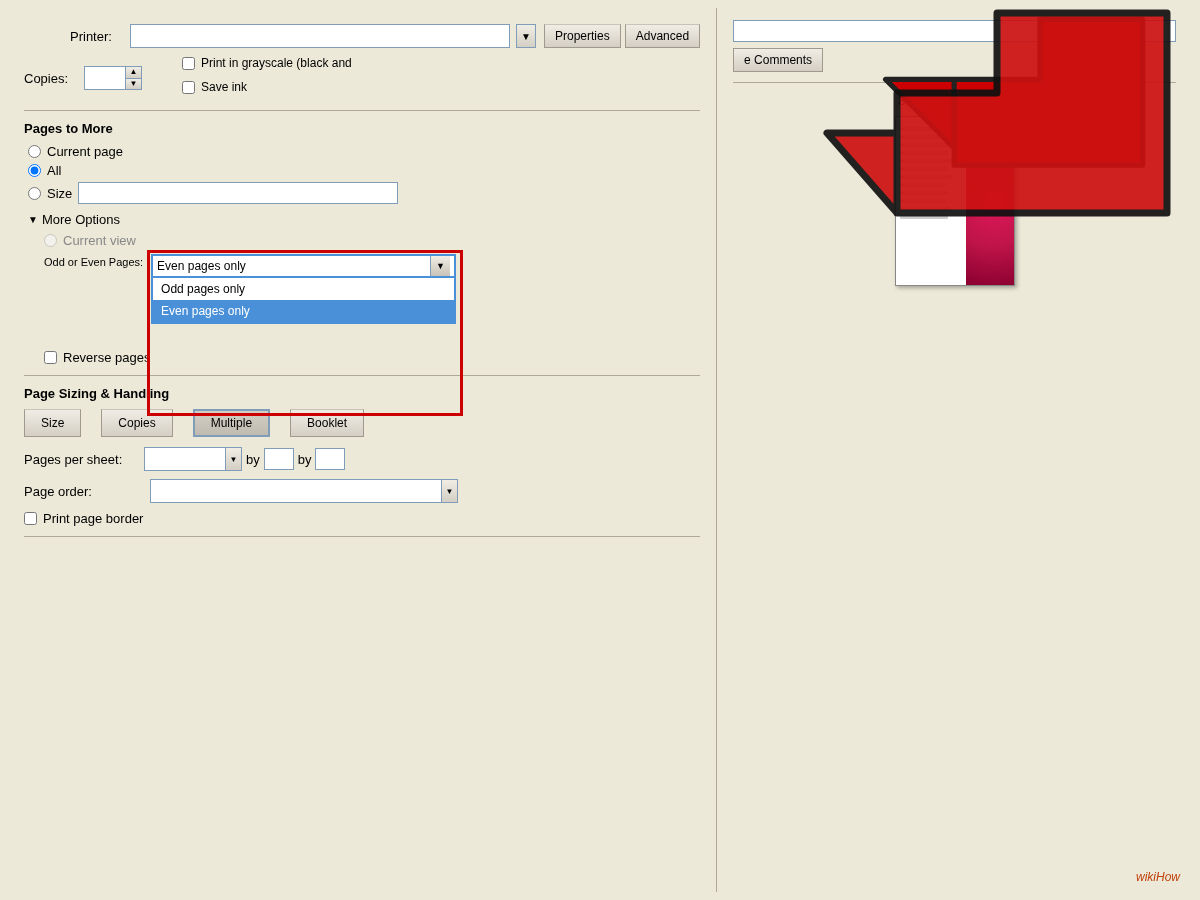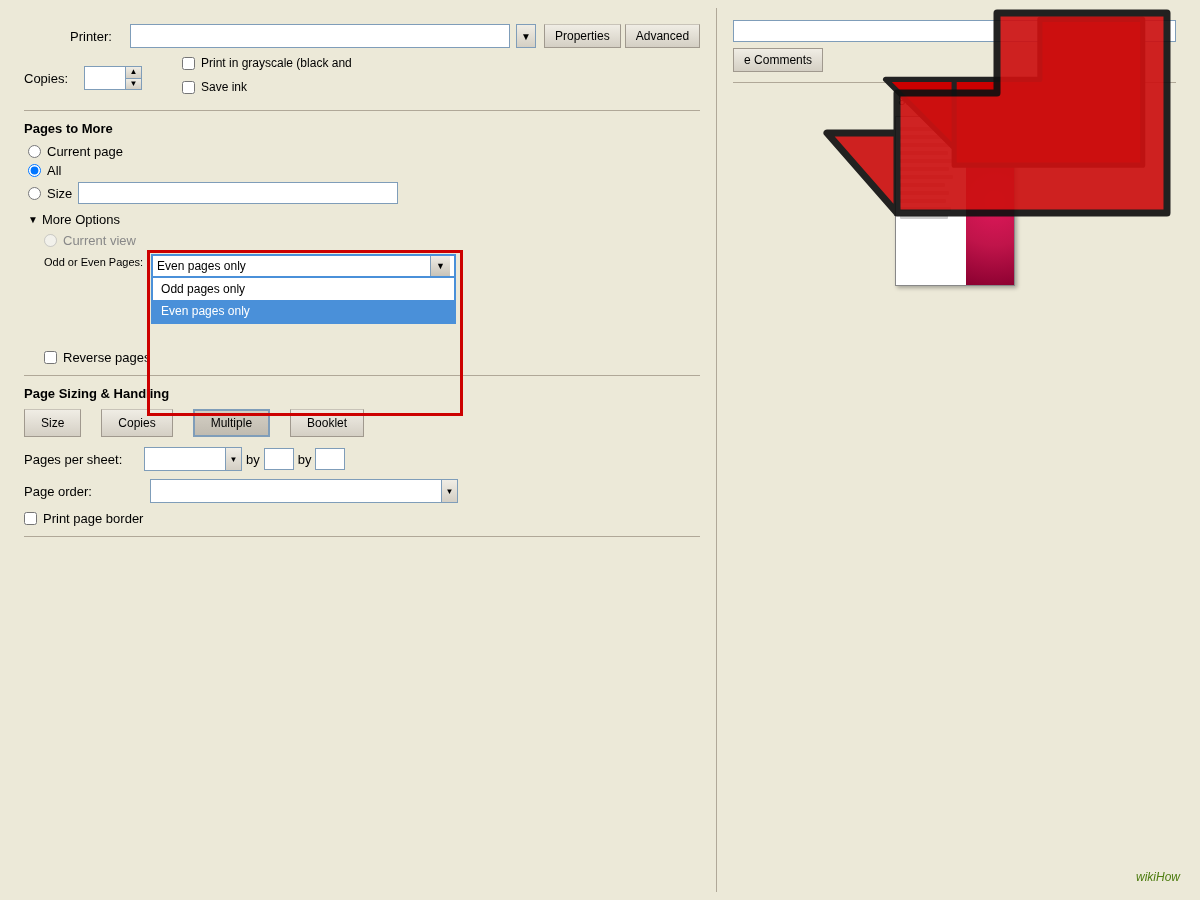--- a/index.html
+++ b/index.html
@@ -456,21 +456,21 @@
       pointer-events: none;
       z-index: 30;
     }
 
     
     .wikihow-badge {
       position: absolute;
       bottom: 8px;
       right: 12px;
       font-size: 12px;
-      color: #4d7c0f;
+      color: #c2410c;
       font-style: italic;
     }
 
     
     .orientation-section {
       margin-top: 10px;
     }
 
     .left-main { padding-top: 4px; }
   </style>

